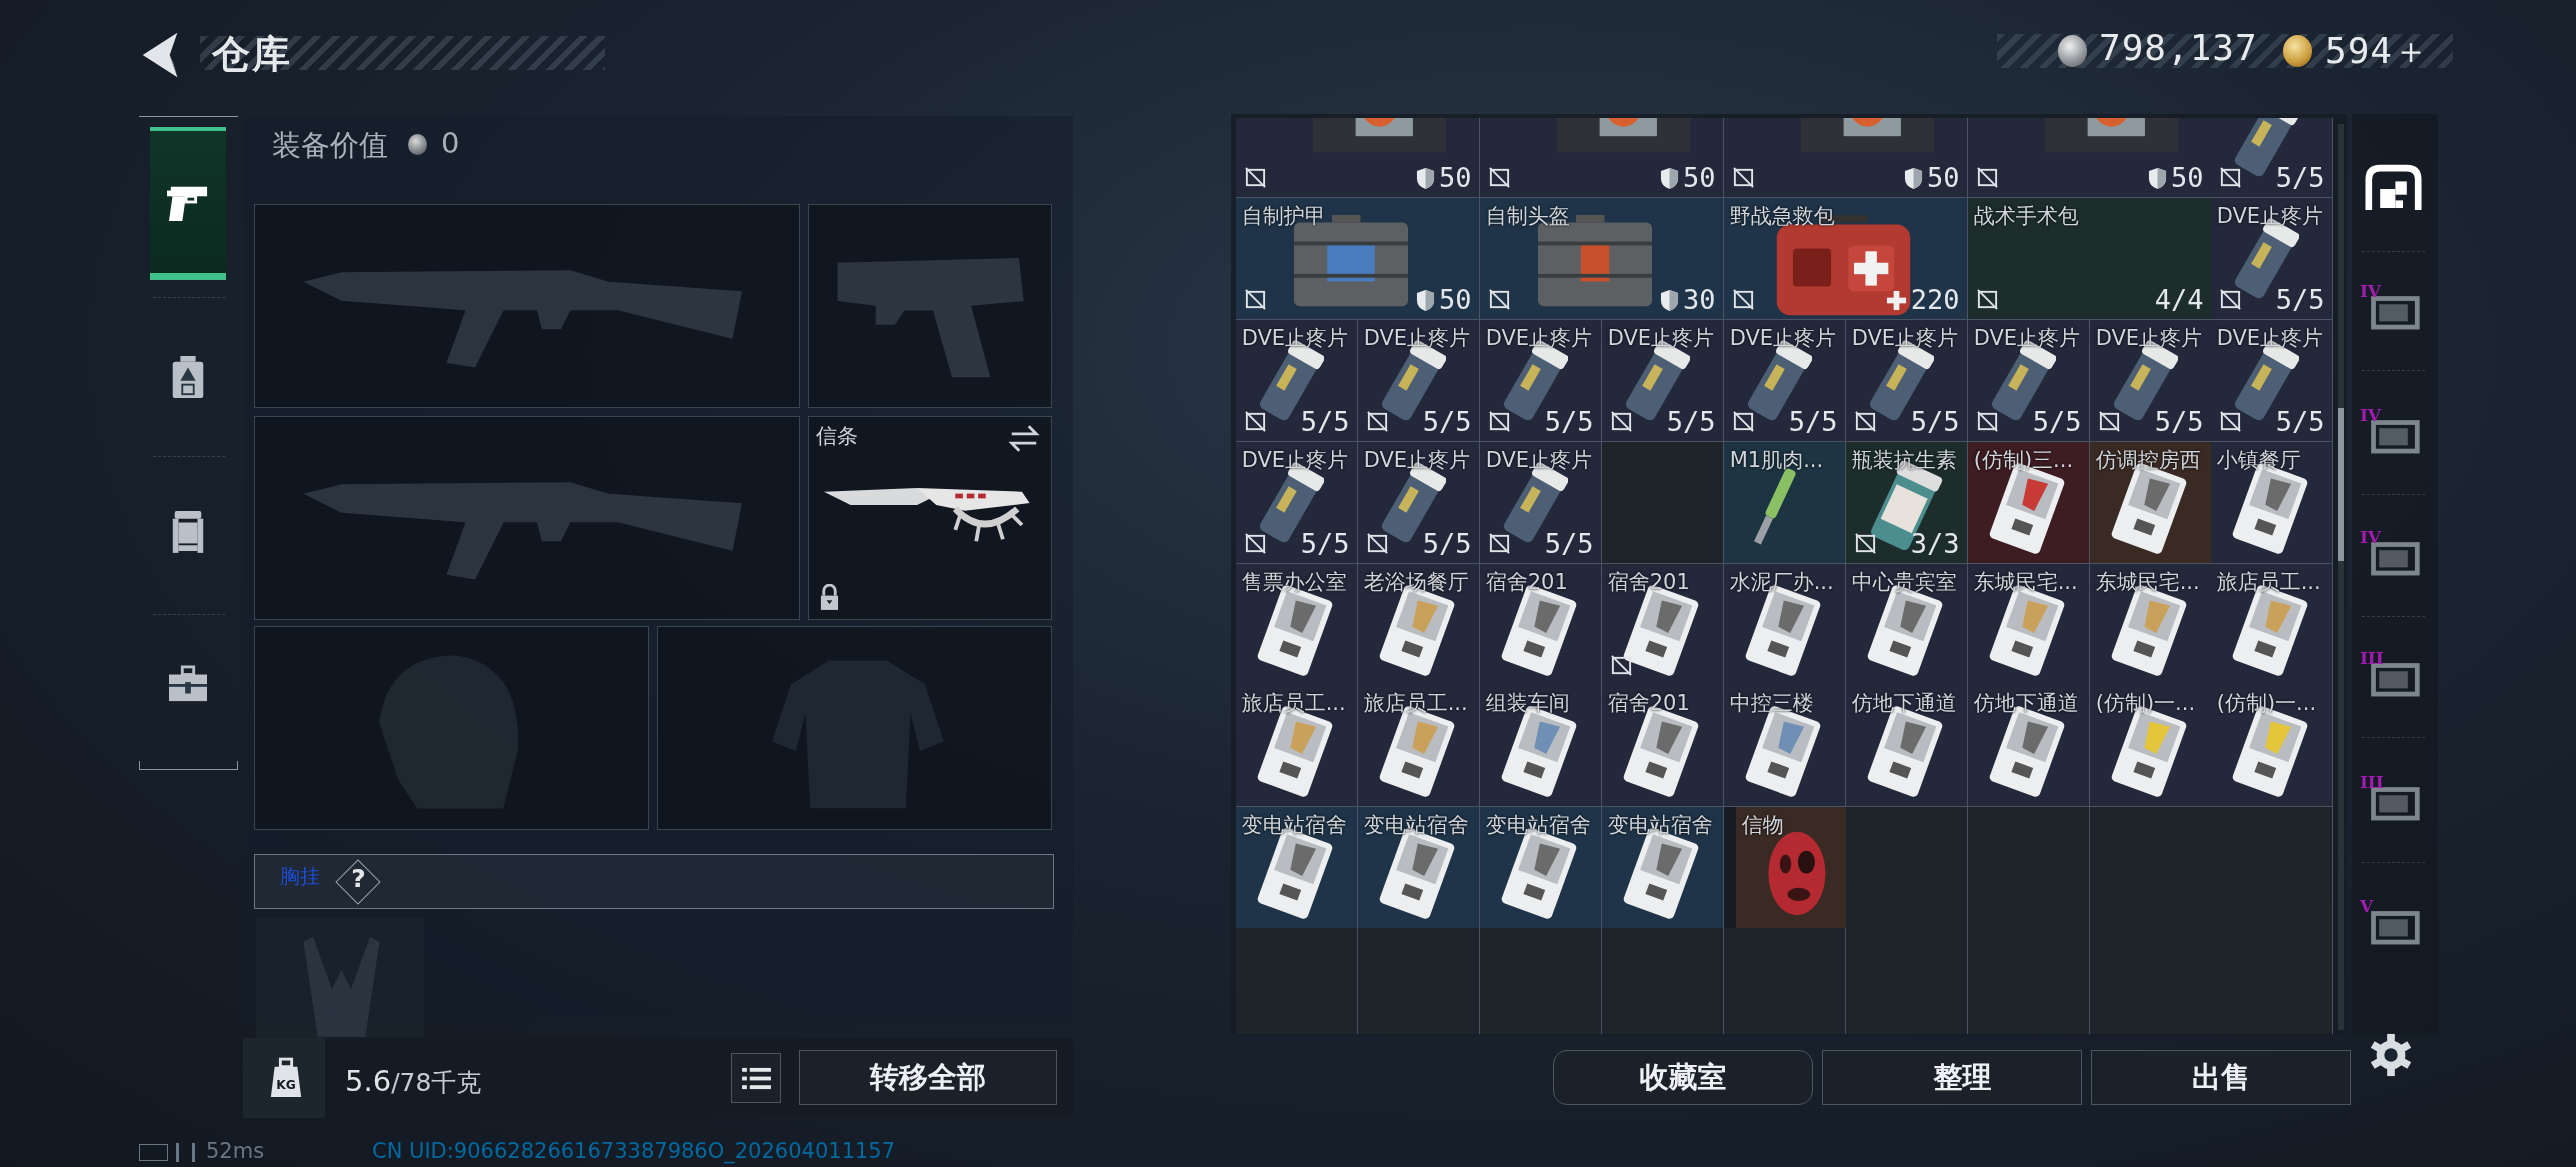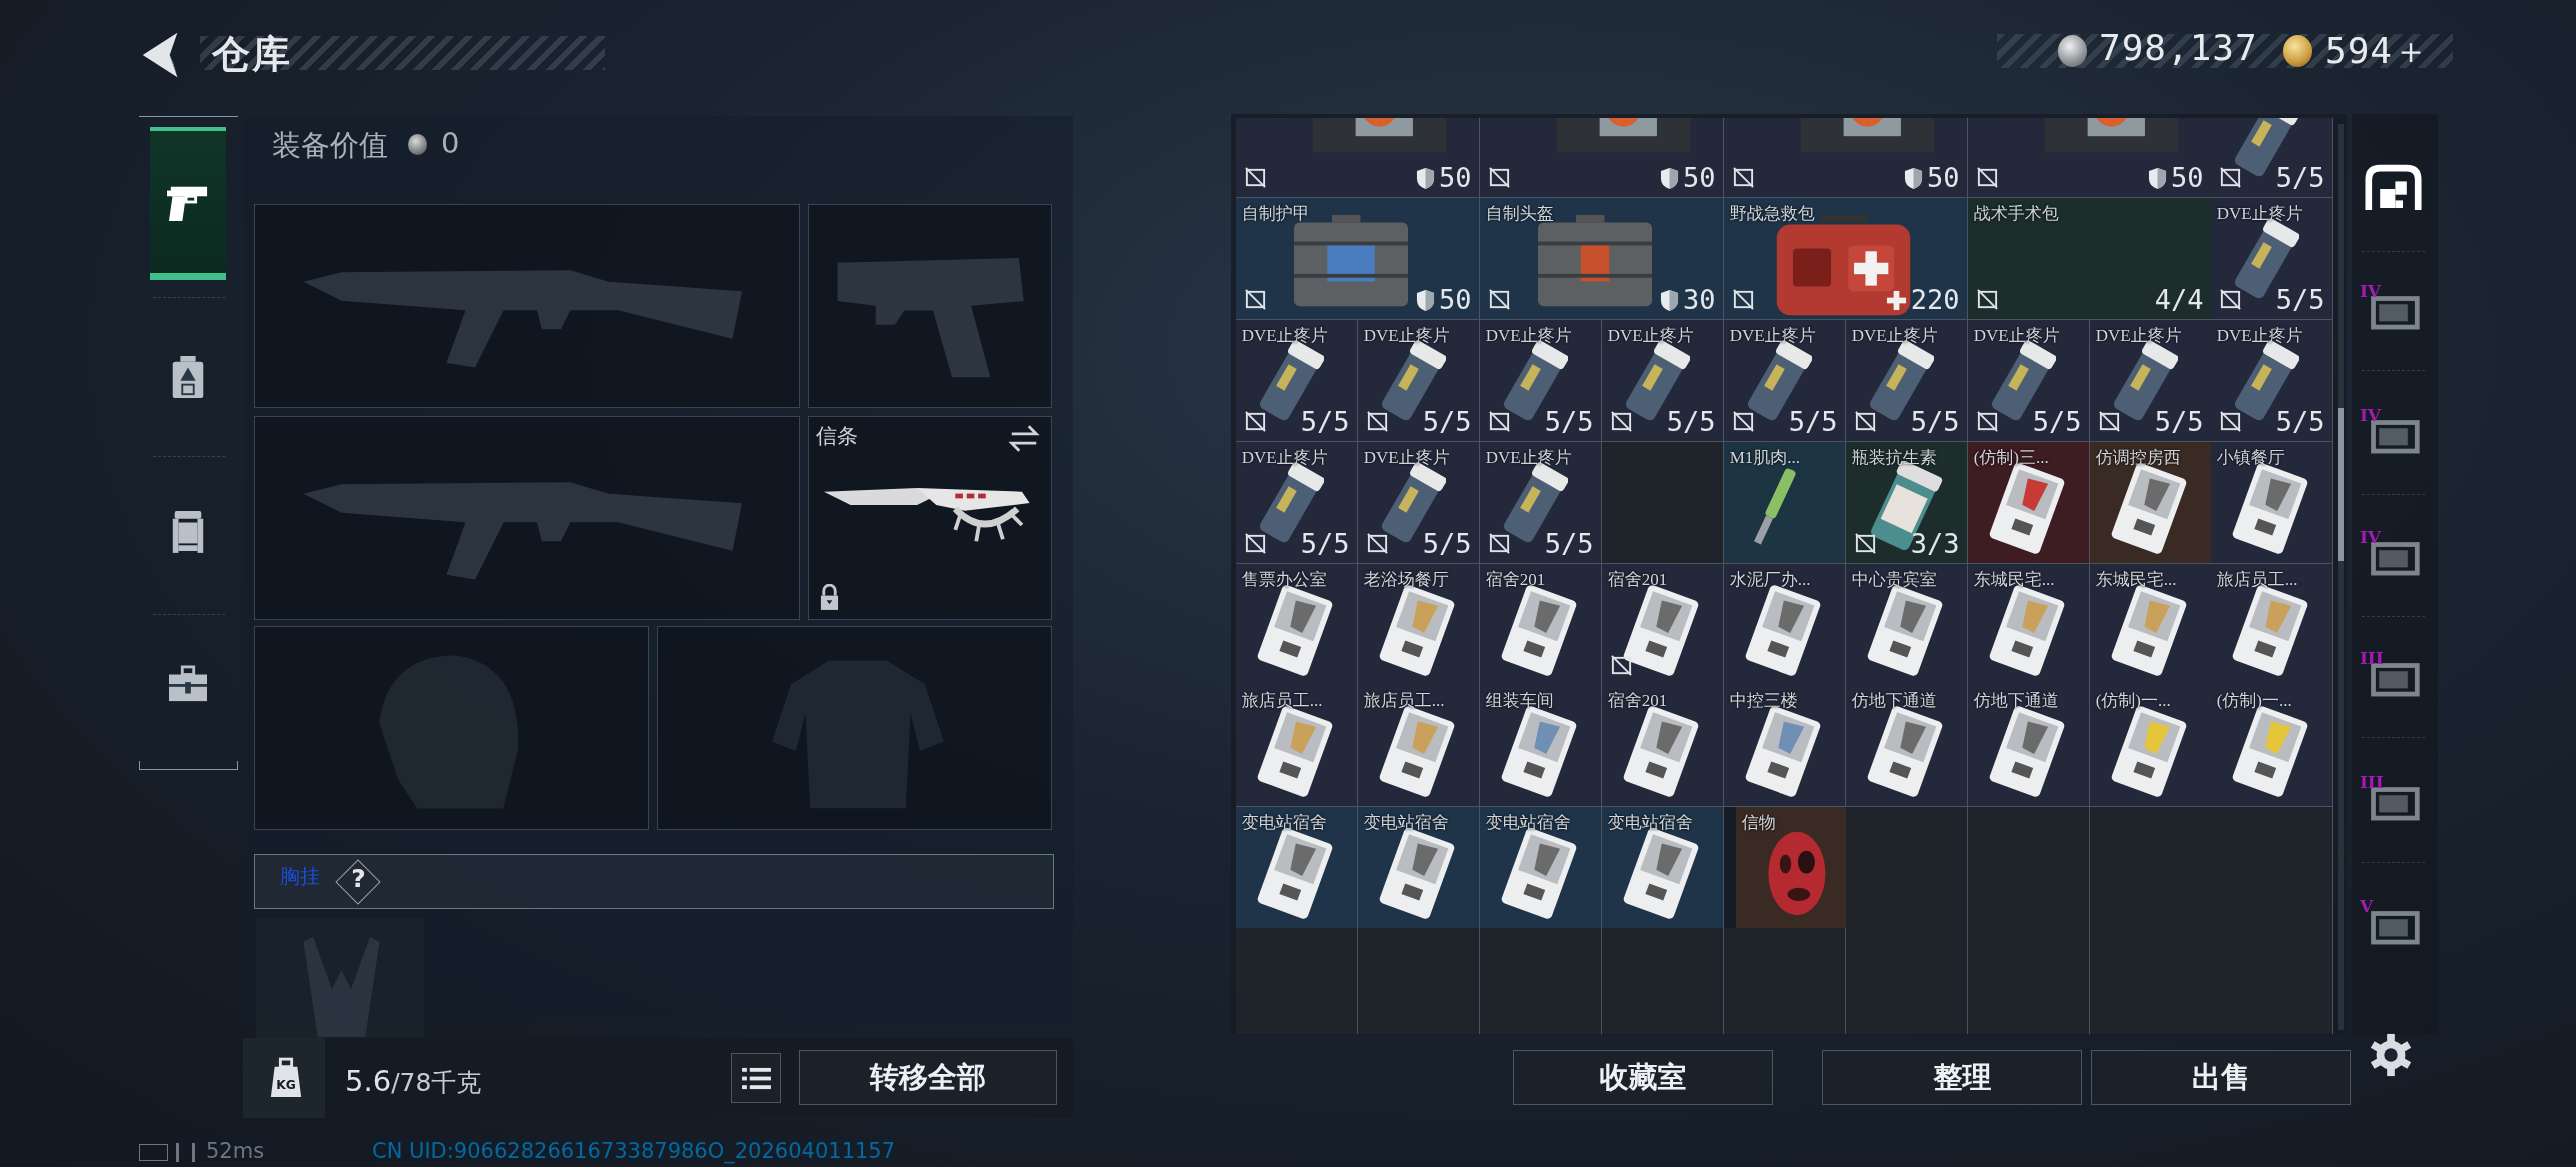--- a/index.html
+++ b/index.html
@@ -75,36 +75,36 @@
   .inv-panel { left: 1231px; top: 114px; width: 1116px; height: 921px; background: rgba(22,28,36,0.85); }
   .inv-grid { left: 1236px; top: 118px; width: 1097px; height: 916px; overflow: hidden; }
   .cell { position: absolute; border-right: 1.9px solid #4a5462; border-bottom: 1.9px solid #4a5462; overflow: hidden; }
   .cell.empty { background: #1f242b; }
   .cell.c-navy { background: #23283b; }
   .cell.c-blue { background: #1f3448; }
   .cell.c-teal { background: #1d3442; }
   .cell.c-green { background: #1c2d2c; }
   .cell.c-red { background: #3d1c22; }
   .cell.c-brown { background: #3a2a24; }
-  .cell-name { position: absolute; left: 5.7px; top: 3.8px; font-size: 17px; color: #d1d6dc; white-space: nowrap; z-index: 2; text-shadow: 0 0 2.9px #000; font-family: Liberation Serif, serif; }
+  .cell-name { position: absolute; left: 5.7px; top: 3.8px; font-size: 21px; color: #d1d6dc; white-space: nowrap; z-index: 2; text-shadow: 0 0 2.9px #000; }
   .cell-qty { position: absolute; right: 7.6px; bottom: 3.8px; font-size: 27px; color: #e4e8ec; z-index: 2; font-family:"DejaVu Sans Mono", monospace; }
   .cell-noins { position: absolute; left: 7.6px; bottom: 7.6px; width: 23px; height: 23px; z-index: 2; }
   .cell-art { position: absolute; z-index: 1; }
   .inv-scroll { left: 2338px; top: 124px; width: 5.7px; height: 906px; background: #2a323c; }
   .inv-scroll-thumb { left: 2338px; top: 408px; width: 5.7px; height: 153px; background: #8c96a0; cursor: pointer; }
 
   
   .right-tabs { left: 2352px; top: 114px; width: 86px; height: 921px; background: rgba(18,24,32,0.7); }
   .rtab { position: absolute; left: 2358px; width: 71px; height: 67px; display:flex; align-items:center; justify-content:center; cursor:pointer; }
   .rtab-div { position:absolute; left: 2362px; width: 63px; border-top: 1.9px dashed rgba(150,160,170,0.25); }
   .rtab-roman { position:absolute; font-size: 17px; color: #a21caf; font-weight: bold; font-family: "DejaVu Serif", serif; }
 
   .bottom-btn { top: 1050px; height: 55px; border: 1.9px solid #4b5661; background: #1a2129; font-size: 29px;
     font-weight: bold; color: #eef1f4; display:flex; align-items:center; justify-content:center; cursor: pointer; }
-  .btn-collection { left: 1513px; width: 260px; }
+  .btn-collection { left: 1553px; width: 260px; border-radius: 14px; }
   .btn-sort { left: 1822px; width: 260px; padding-left: 21px; }
   .btn-sell { left: 2091px; width: 260px; }
   .gear-btn { left: 2368px; top: 1032px; width: 46px; height: 46px; cursor:pointer; }
 </style>
 </head>
 <body>
 
 <div class="abs back-btn">
   <svg width="52" height="52" viewBox="0 0 54 54">
     <polygon points="44,4 8,27 44,50 36,27" fill="#e2e6ea"></polygon>

